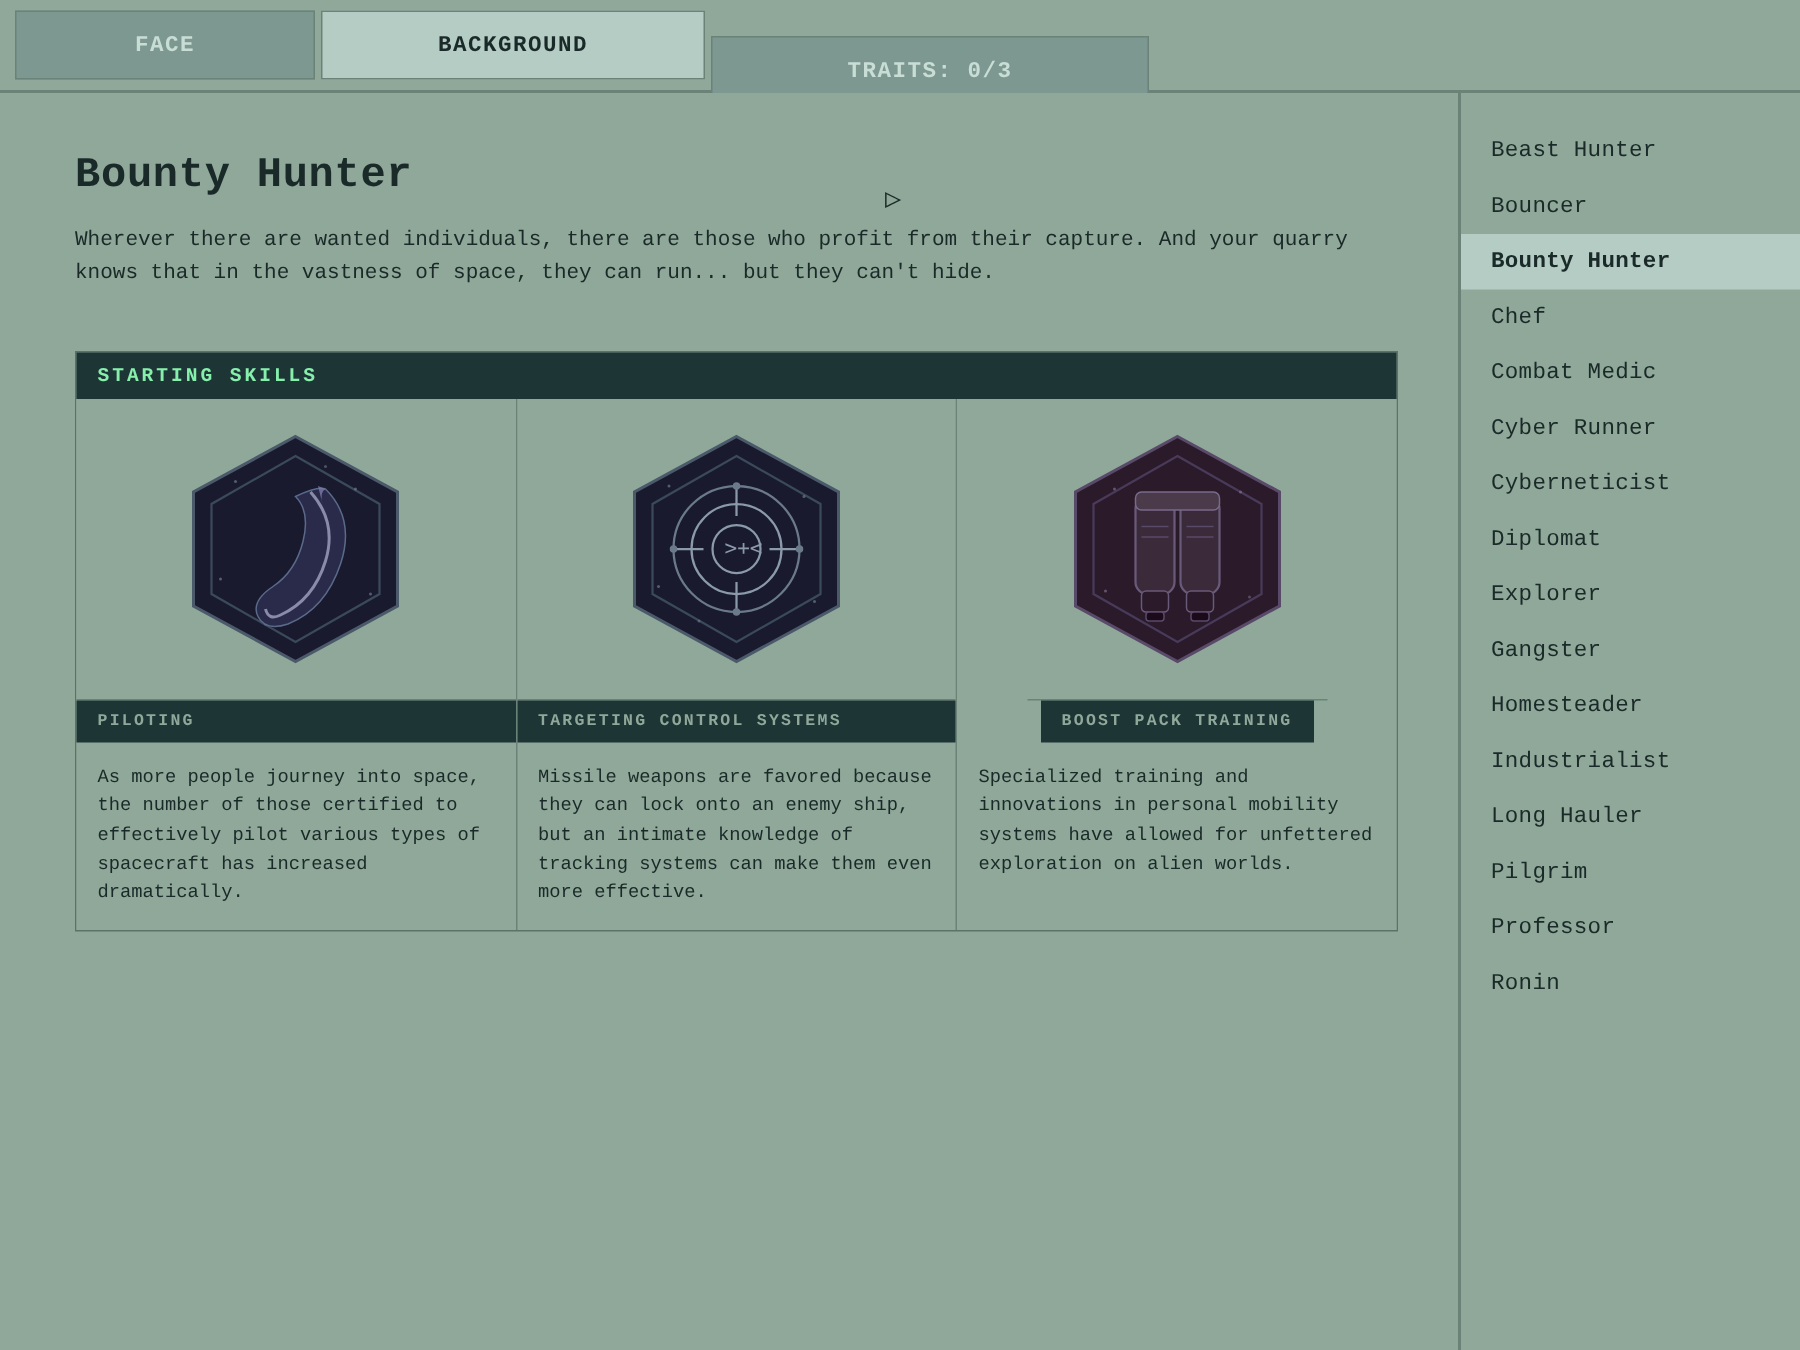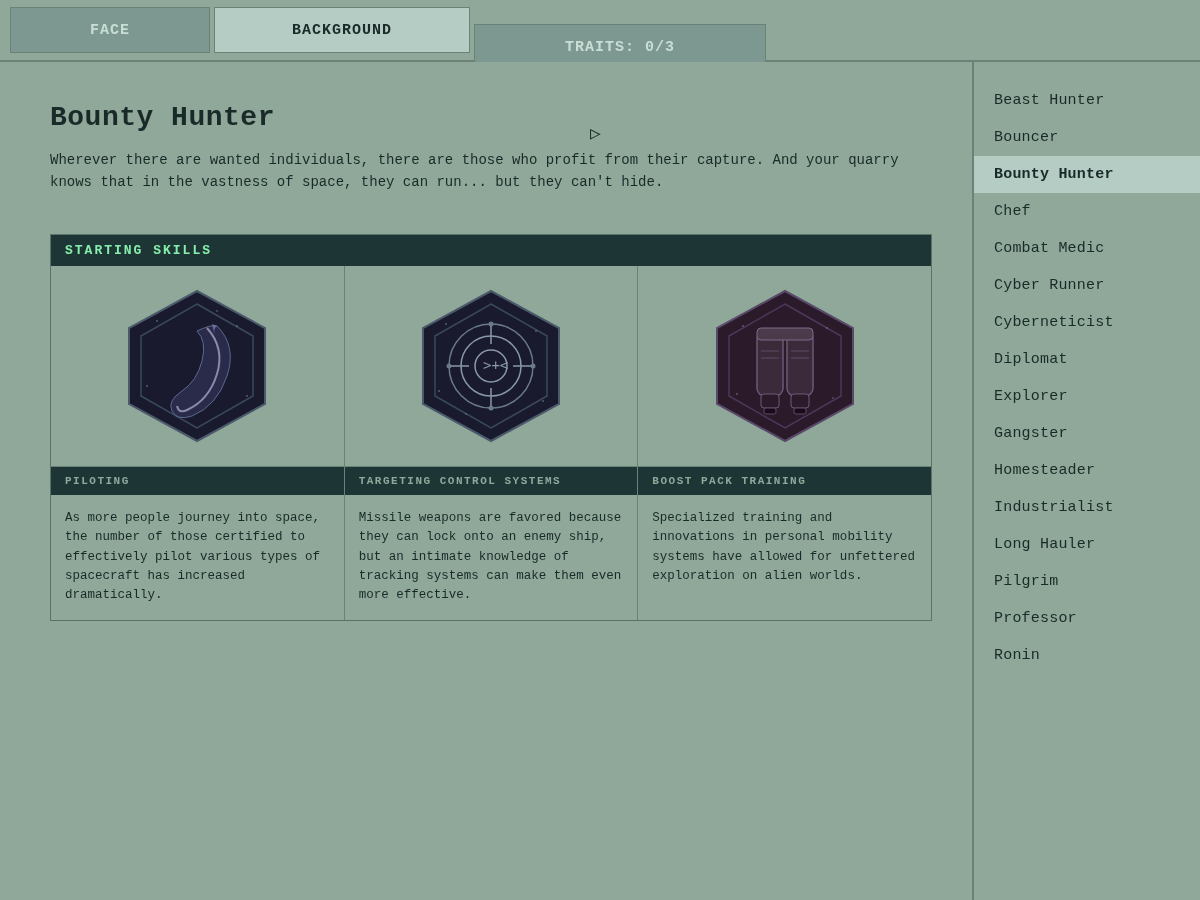--- a/index.html
+++ b/index.html
@@ -104,20 +104,21 @@
     }
 
     .skill-card {
       flex: 1;
       border-right: 1px solid #6a8278;
       display: flex;
       flex-direction: column;
     }
     .skill-card:last-child {
       border-right: none;
+      align-items: center;
     }
 
     .skill-icon-area {
       background-color: #8fa89a;
       display: flex;
       align-items: center;
       justify-content: center;
       padding: 20px;
       min-height: 200px;
       border-bottom: 1px solid #6a8278;

